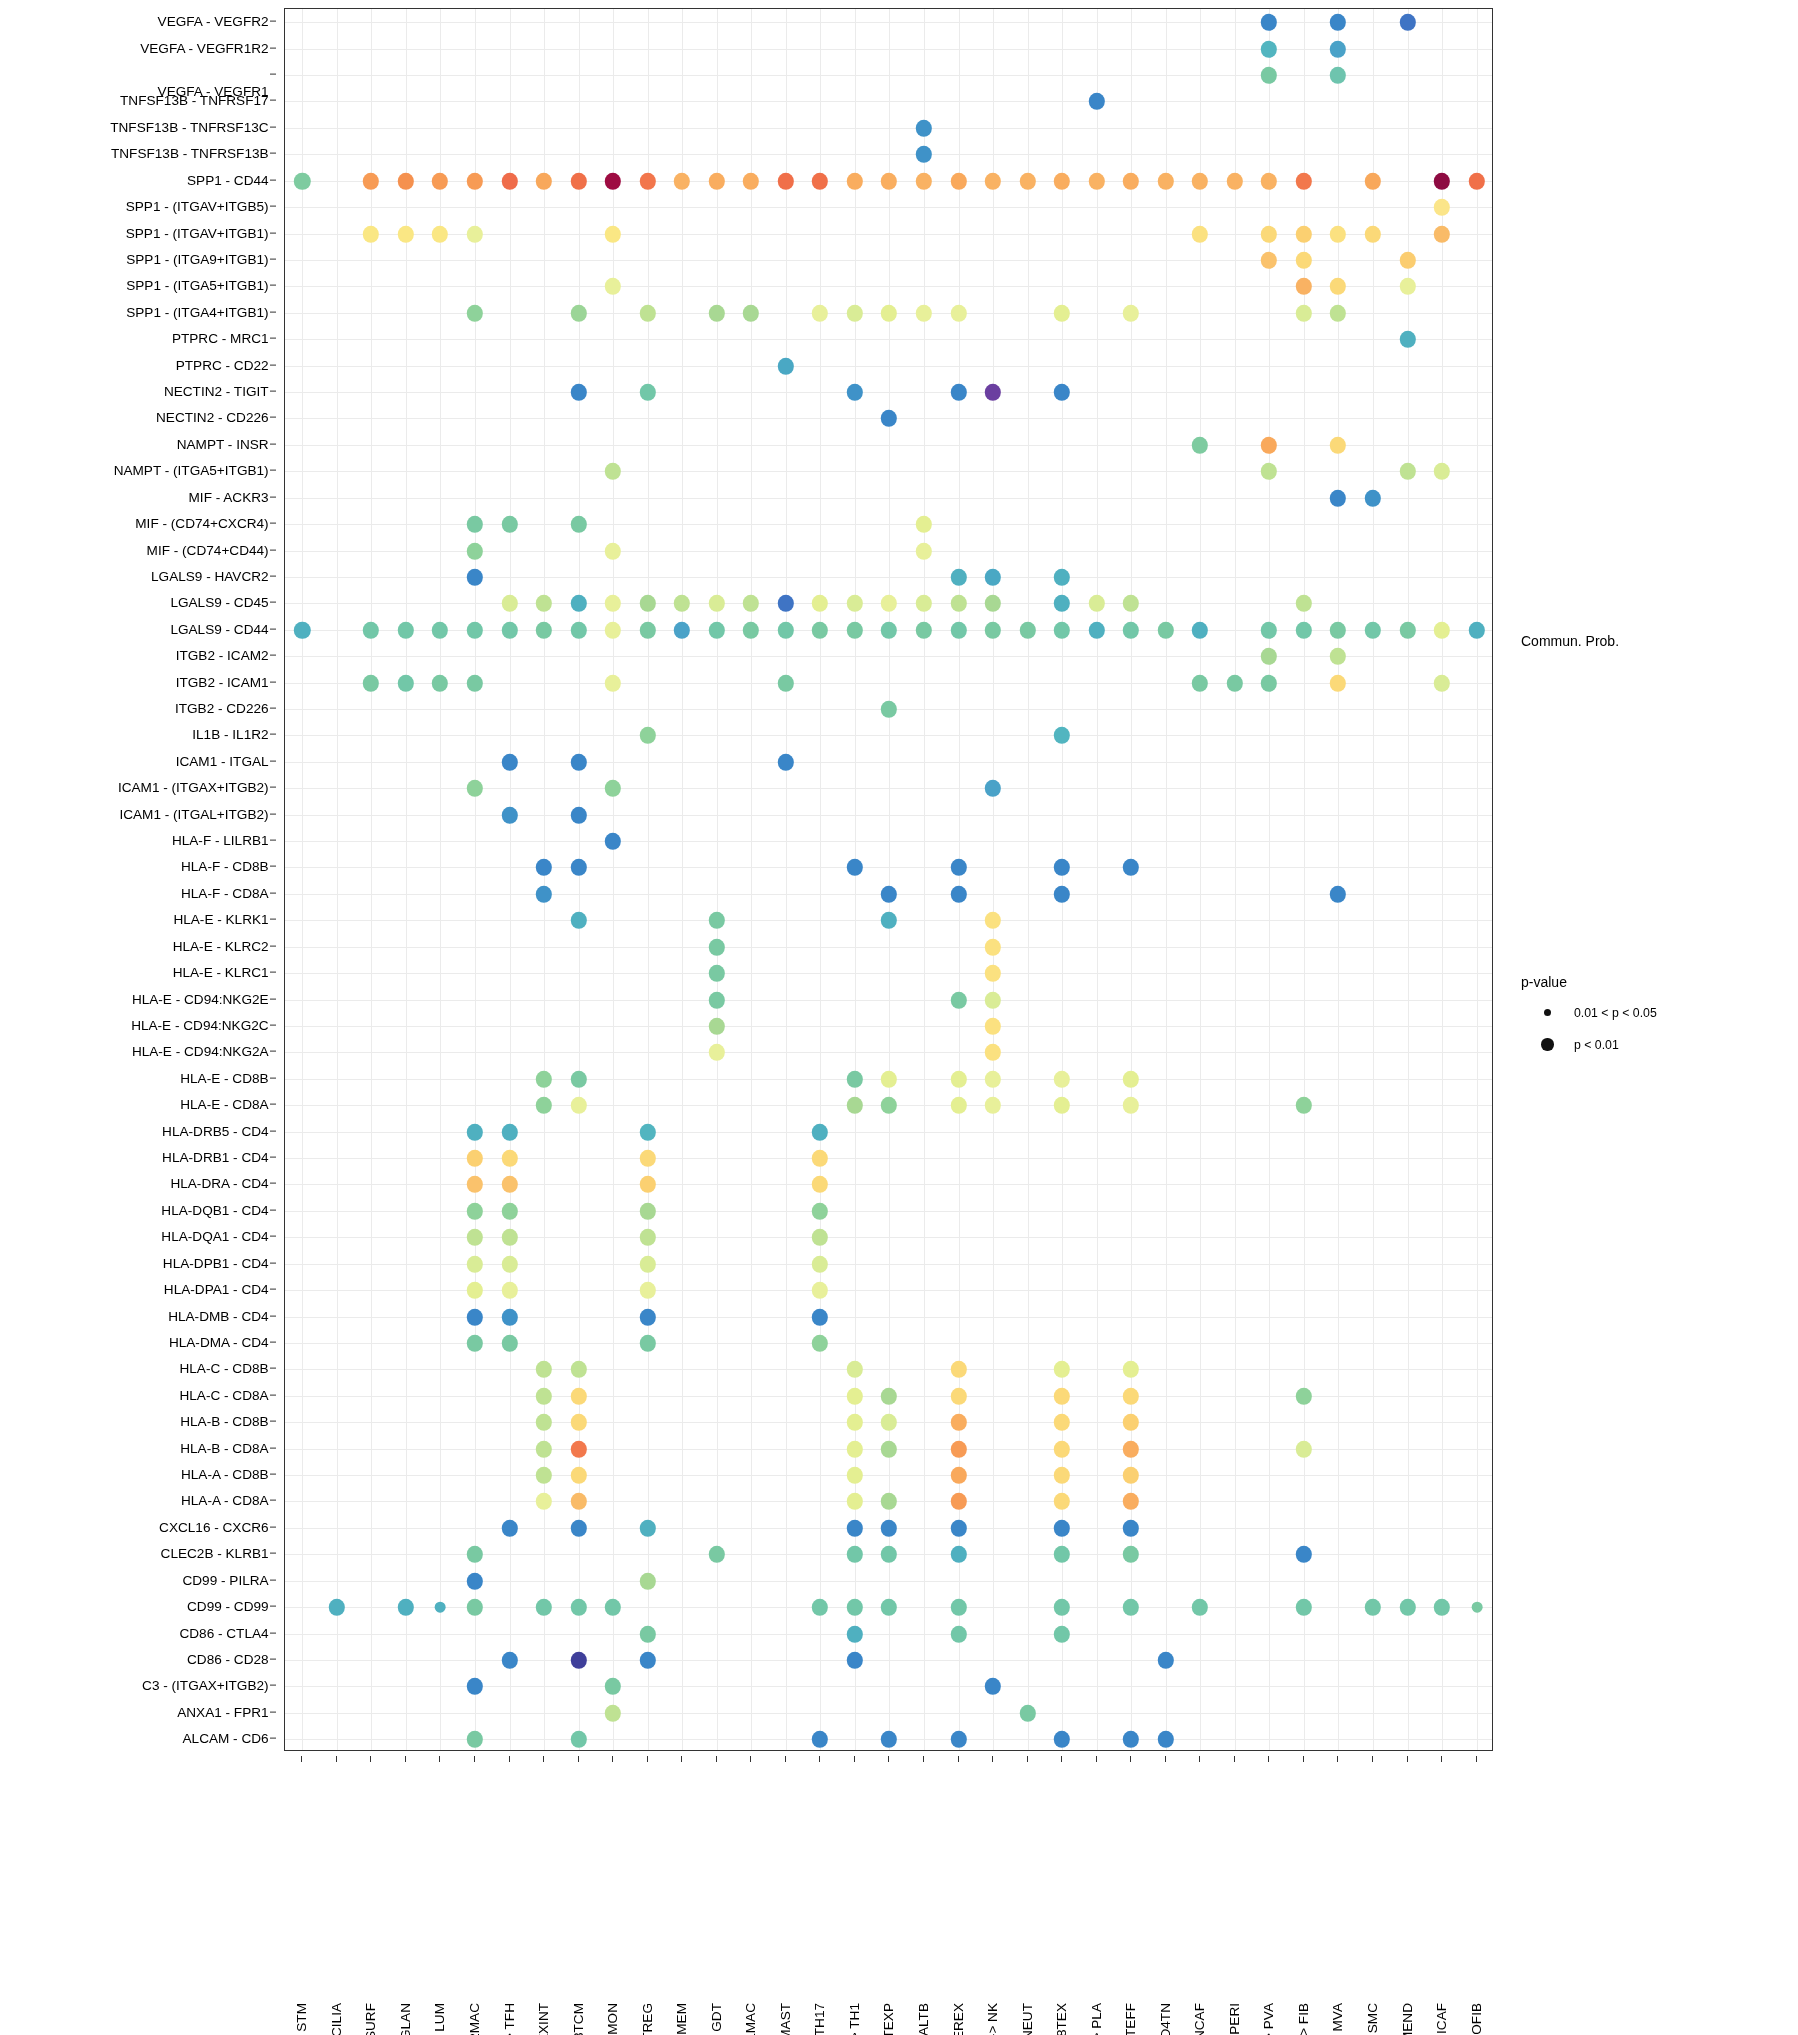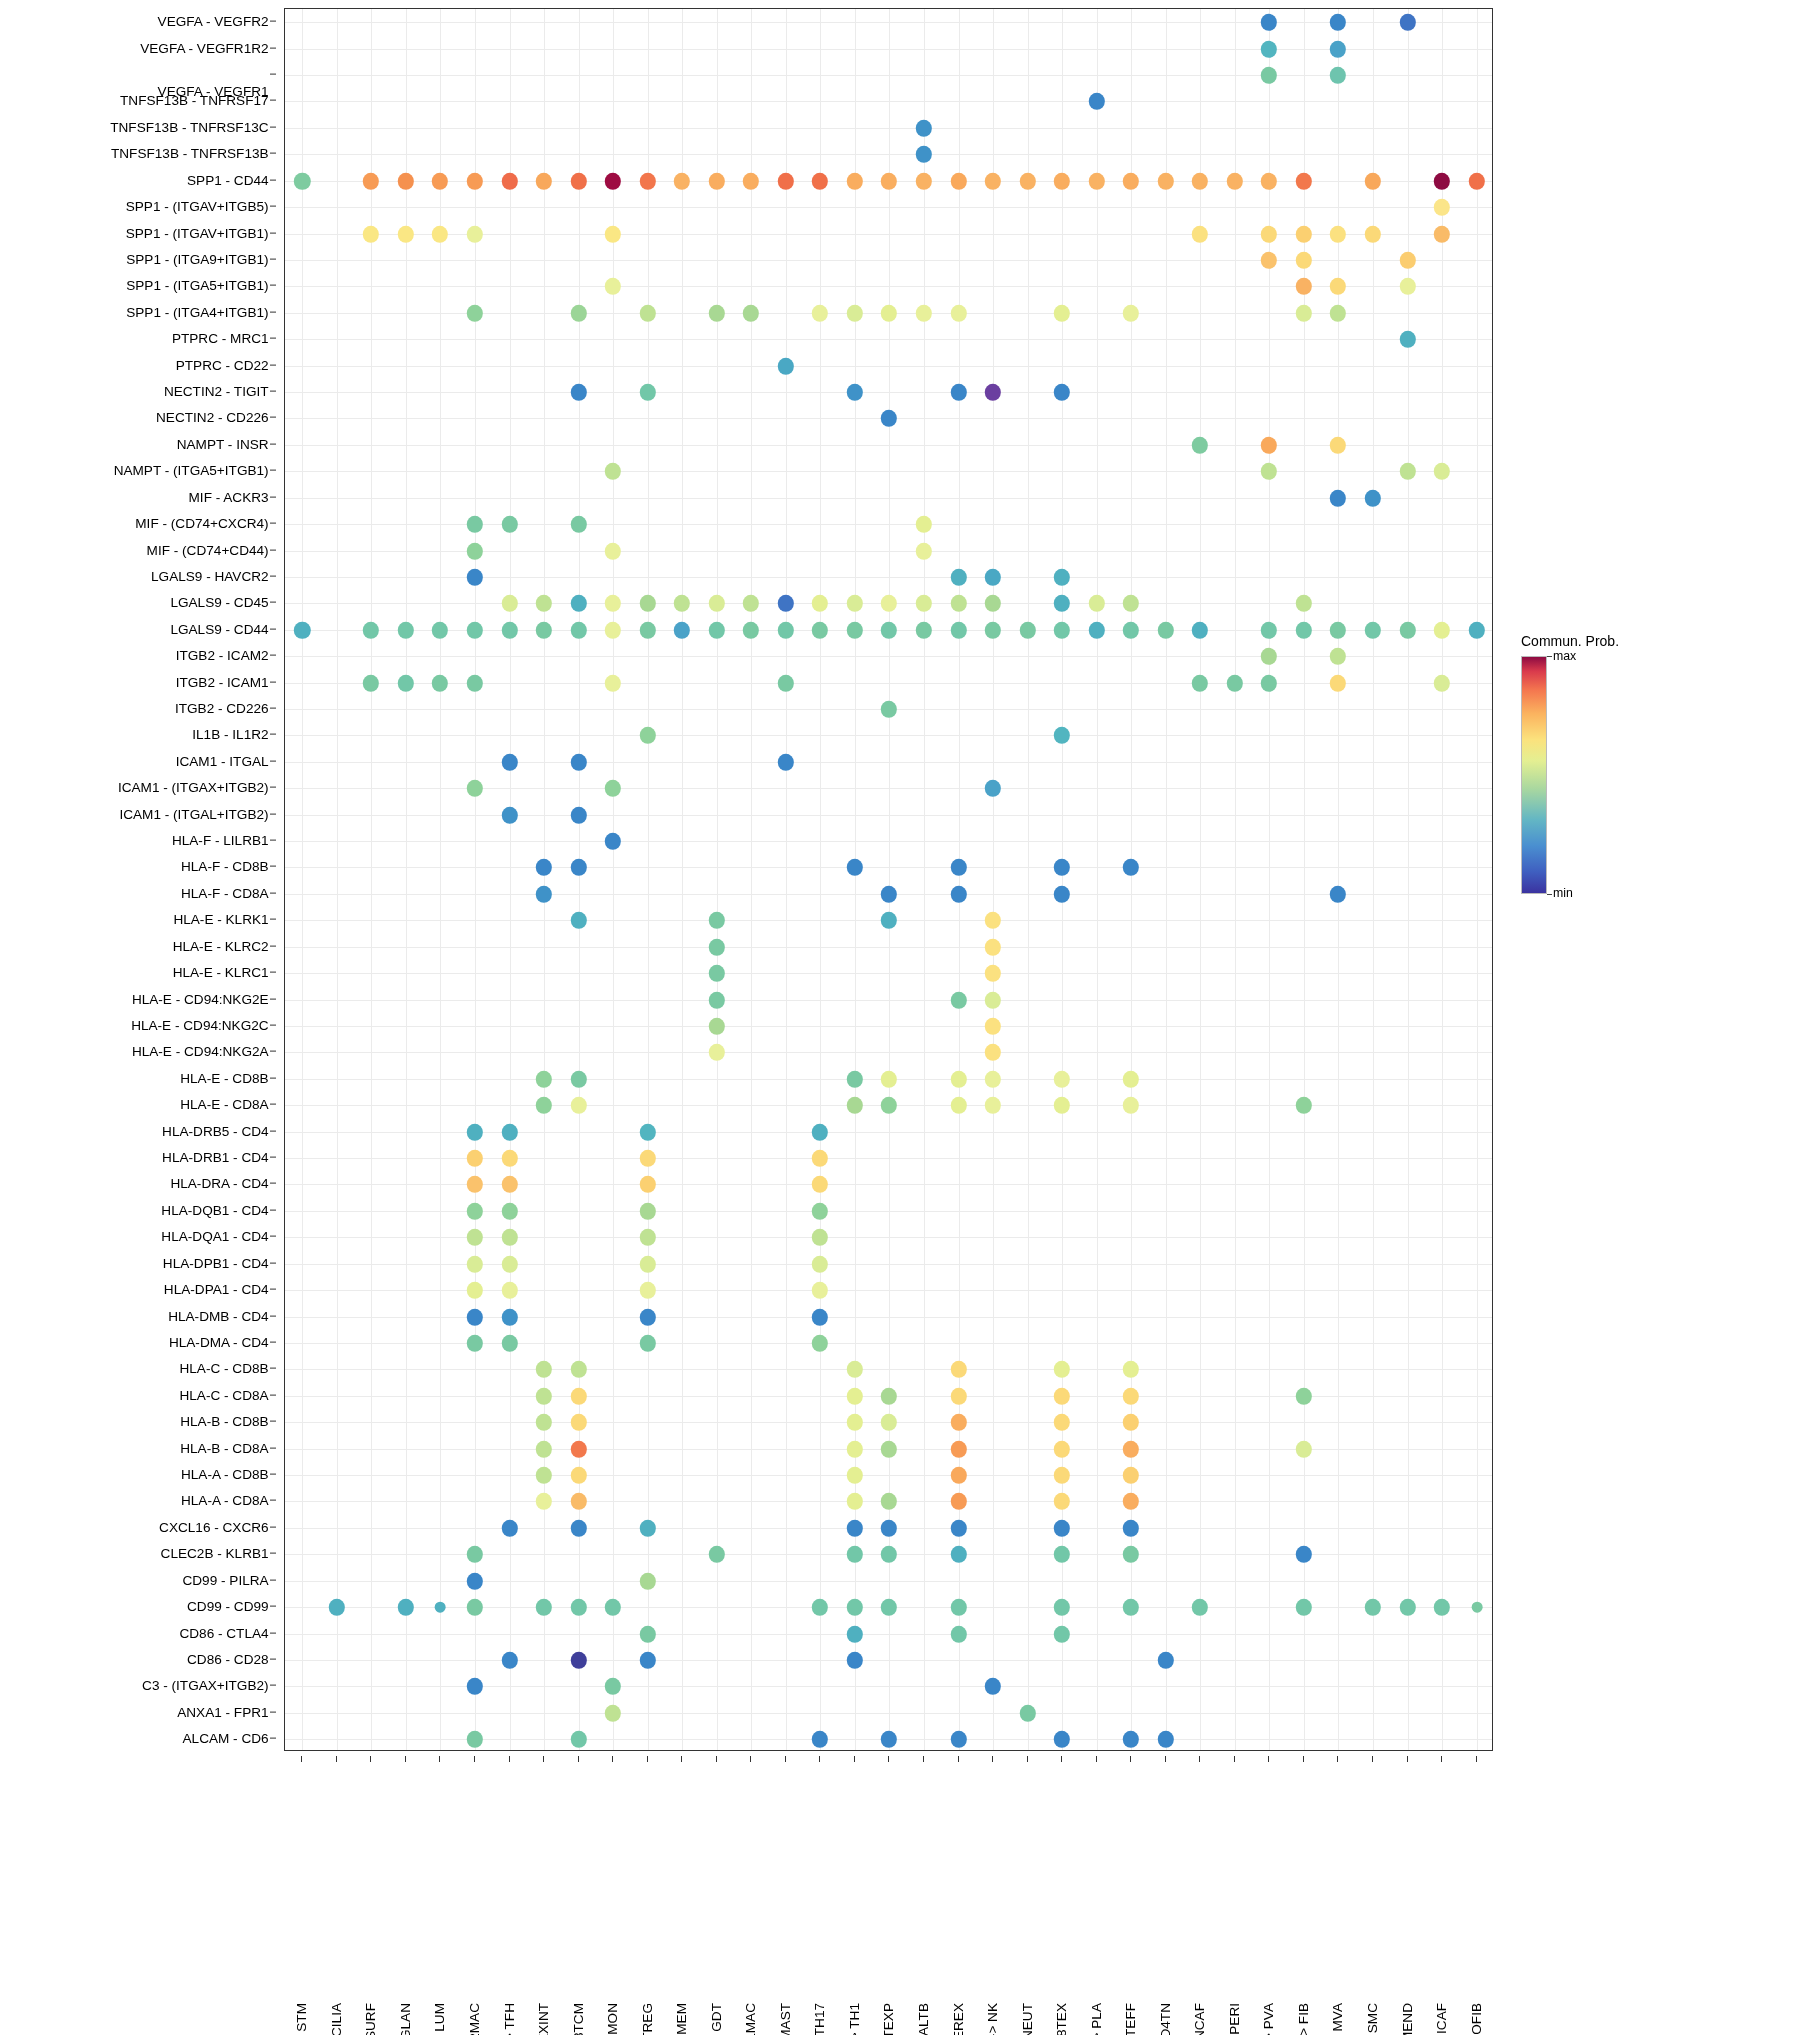--- a/index.html
+++ b/index.html
@@ -751,24 +751,32 @@
       <div class="xtick" style="left: 1123px;"></div>
       <div class="xlab" style="left: 1123px; top: 247px;">M2MAC -&gt; LYMEND</div>
       <div class="xtick" style="left: 1157px;"></div>
       <div class="xlab" style="left: 1157px; top: 247px;">M2MAC -&gt; ICAF</div>
       <div class="xtick" style="left: 1192px;"></div>
       <div class="xlab" style="left: 1192px; top: 247px;">M2MAC -&gt; MYOFIB</div>
     </div>
 
   <div id="legend">
     <div class="legend-title">Commun. Prob.</div>
-    <div id="colorbar-wrap">
-      <div id="colorbar"></div>
-      <div class="cb-tick" style="top:0.8px;"></div>
-      <div class="cb-lab" style="top:-6.6px;">max</div>
-      <div class="cb-tick" style="top:238px;"></div>
-      <div class="cb-lab" style="top:230px;">min</div>
+  </div>
+
+  <div id="pvalue-legend">
+    <div class="legend-title">p-value</div>
+    <div class="pv-row">
+      <div class="pv-dot-cell">
+          <div class="pv-dot" style="width:7.4px;height:7.4px;"></div>
+        </div>
+      <div class="pv-text">0.01 &lt; p &lt; 0.05</div>
+    </div>
+    <div class="pv-row">
+      <div class="pv-dot-cell">
+          <div class="pv-dot" style="width:12.3px;height:12.3px;"></div>
+        </div>
+      <div class="pv-text">p &lt; 0.01</div>
     </div>
   </div>
 
-
 </div>
 
 
 </body></html>

